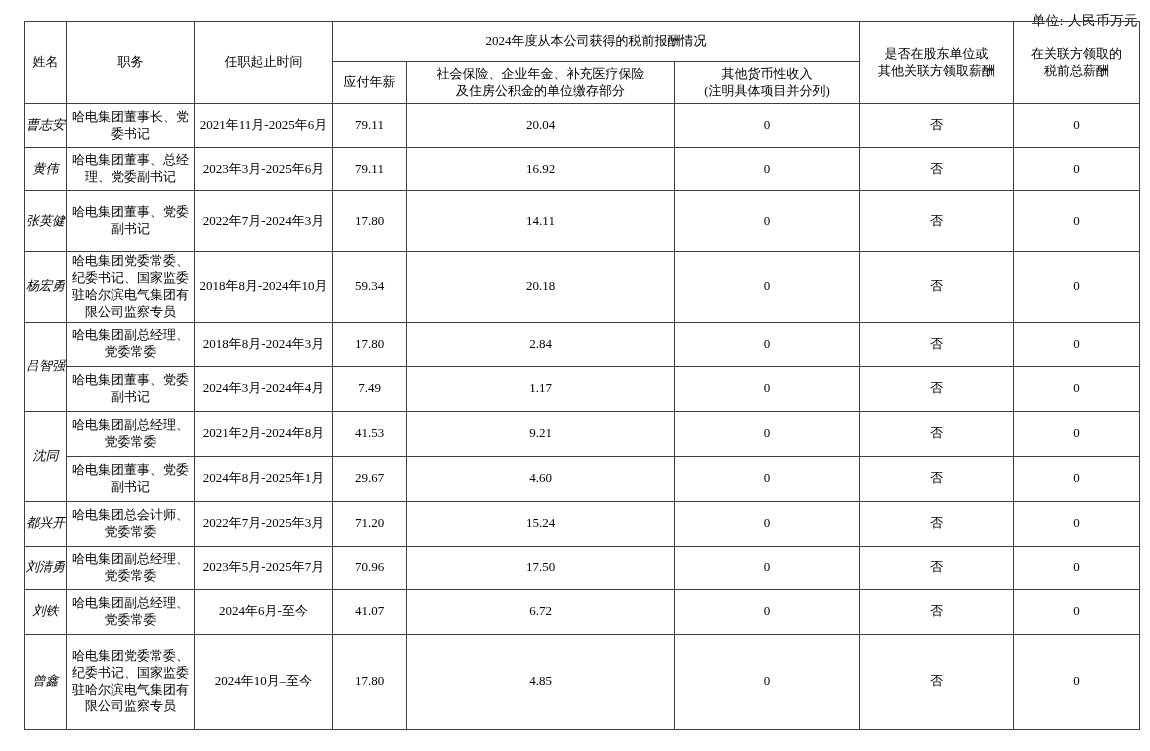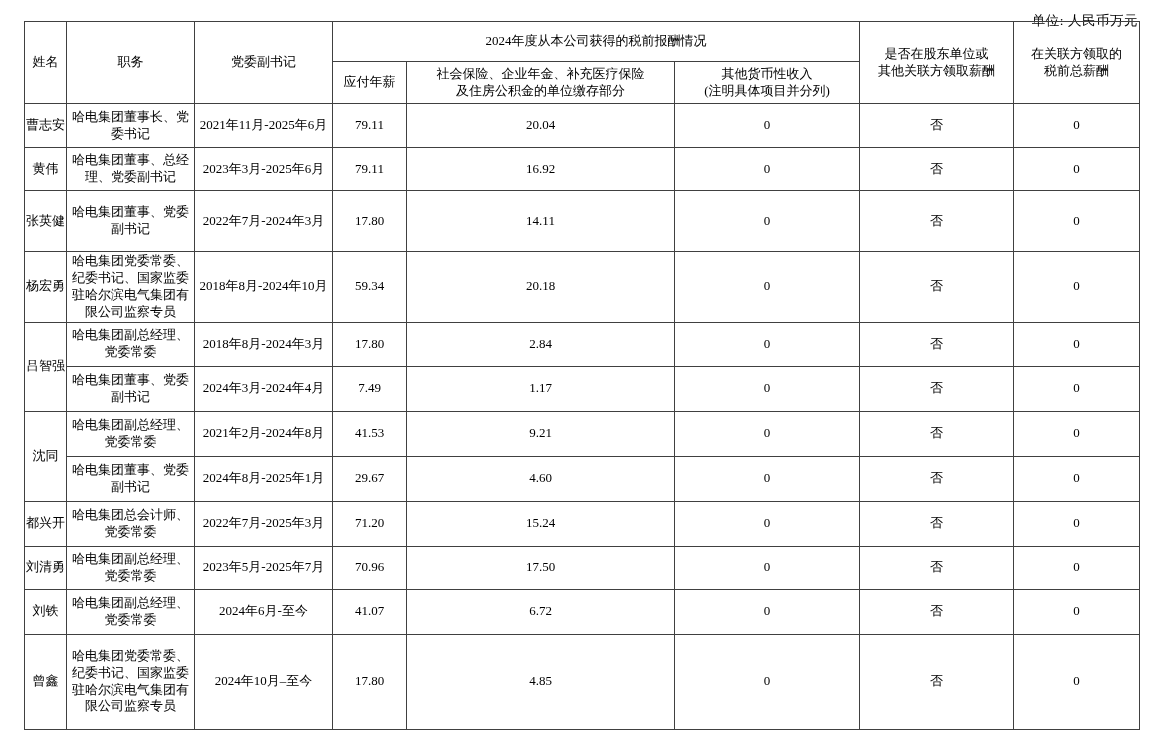--- a/index.html
+++ b/index.html
@@ -36,21 +36,21 @@
     font-size: 13px;
     line-height: 1.3;
     padding: 1px 0;
     overflow: hidden;
   }
   tr.h-group { height: 40px; }
   tr.h-sub   { height: 42px; }
 
   td.c-pos  { line-height: 1.18; padding: 2px 0; }
   td.c-term { white-space: nowrap; }
-  td.c-name { white-space: nowrap; }
+  td.c-name { white-space: nowrap; font-style: italic; }
   td.c-num, td.c-yn { font-size: 13px; }
 
   .footnote {
     position: absolute;
     left: 24px; top: 717px;
     font-size: 13.5px;
     color: #1a1a1a;
     letter-spacing: 0.3px;
   }
 </style>
@@ -69,21 +69,21 @@
       <col style="width:74px">
         <col style="width:268px">
         <col style="width:185px">
       <col style="width:154px">
         <col style="width:126px">
     </colgroup>
     <thead>
       <tr class="h-group">
         <th rowspan="2">姓名</th>
         <th rowspan="2">职务</th>
-        <th rowspan="2">党委副书记</th>
+        <th rowspan="2">任职起止时间</th>
         <th colspan="3">2024年度从本公司获得的税前报酬情况</th>
         <th rowspan="2">
           <span>是否在股东单位或</span><br>
           <span>其他关联方领取薪酬</span>
         </th>
         <th rowspan="2">
           <span>在关联方领取的</span><br>
           <span>税前总薪酬</span>
         </th>
       </tr>

